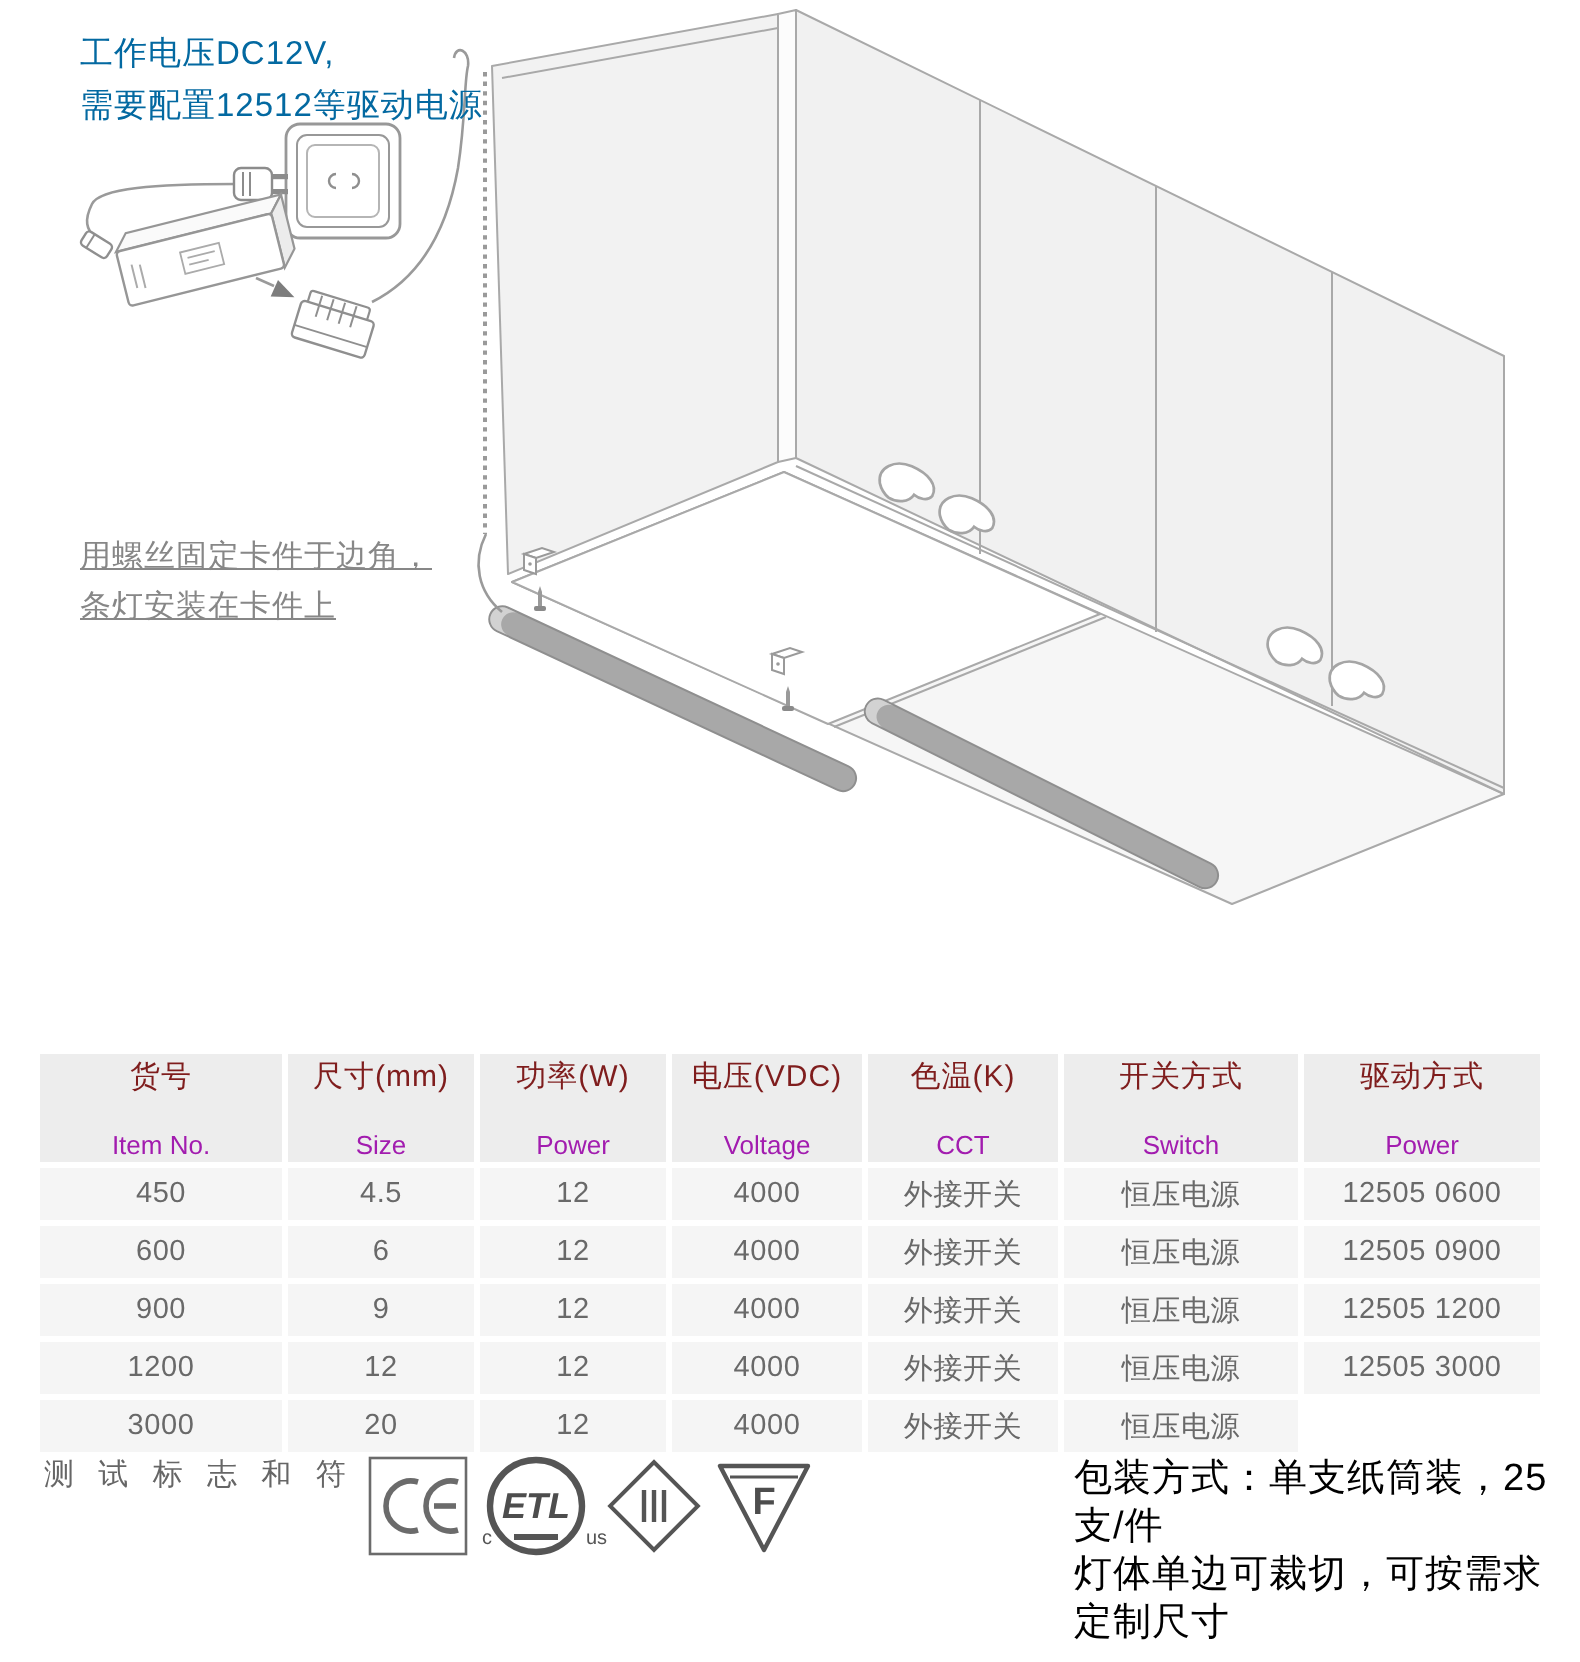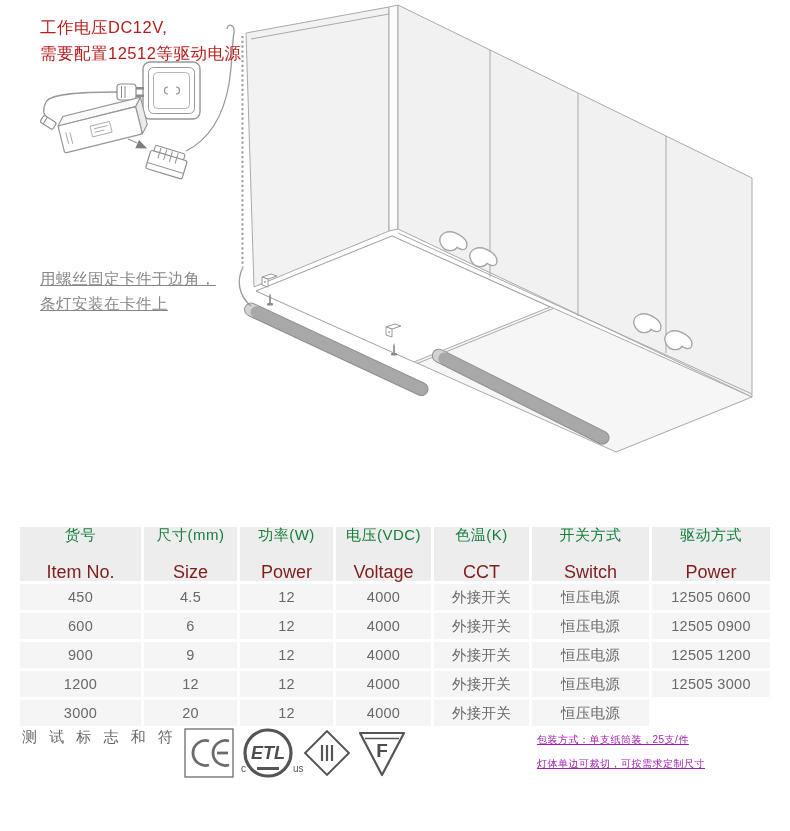--- a/index.html
+++ b/index.html
@@ -4,40 +4,40 @@
 <style>
   * { margin:0; padding:0; box-sizing:border-box; }
   html,body { background:#fff; }
   body { font-family:"Liberation Sans","DejaVu Sans",sans-serif; }
   .page { position:relative; width:790px; height:831px; background:#fff; overflow:hidden; }
 
   
   .illustration { position:absolute; left:0; top:0; width:790px; height:520px; }
   .illustration svg { position:absolute; left:0; top:0; }
   .note { position:absolute; color:#808080; }
-  .note1 { left:40px; top:14px; font-size:16.5px; line-height:26px; color:#b91c1c; letter-spacing:0.5px; }
+  .note1 { left:40px; top:14px; font-size:16.5px; line-height:26px; color:#0369a1; letter-spacing:0.5px; }
   .note2 { left:40px; top:266px; font-size:15.5px; line-height:25px; color:#878787; letter-spacing:0.5px;text-decoration:underline; }
 
   
   .spec-table { position:absolute; left:20px; top:527px; width:750px;
     display:grid; grid-template-columns:121px 93px 93px 95px 95px 117px 118px;
     grid-auto-rows:26px; grid-template-rows:54px; gap:3px; background:#fff; }
   .th { background:#ededed; display:flex; flex-direction:column; align-items:center; justify-content:center; }
-  .th .zh { font-size:15px; color:#15803d; letter-spacing:0.5px; }
-  .th .en { font-size:18px; color:#7f1d1d; margin-top:17px; }
+  .th .zh { font-size:15px; color:#7f1d1d; letter-spacing:0.5px; }
+  .th .en { font-size:13px; color:#a21caf; margin-top:17px; }
   .td { background:#f5f5f5; display:flex; align-items:center; justify-content:center;
         font-size:14.5px; color:#696969; letter-spacing:0.3px; }
 
   
   .footer { position:absolute; left:0; top:724px; width:790px; height:80px; }
   .cert-label { position:absolute; left:22px; top:4px; color:#666; }
   .cert-label .zh { font-size:15px; letter-spacing:4px; color:#666; }
   .cert-label .en { display:block; font-size:14.5px; margin-top:4px; letter-spacing:0.2px; }
   .marks { position:absolute; left:183px; top:0px; }
-  .packaging { position:absolute; left:537px; top:4px; font-size:10px; color:#a21caf; line-height:24px; letter-spacing:0.5px;text-decoration:underline; }
+  .packaging { position:absolute; left:537px; top:4px; font-size:19px; color:#000000; line-height:24px; letter-spacing:0.5px; }
 </style>
 </head>
 <body>
 
 <div class="page">
 
   <div class="illustration">
     <svg width="790" height="520" viewBox="0 0 790 520">
       <defs>
         <path id="handle-shape" d="M1,7 C-1,2 4,-2 10,-1 C16,0 20,3 19,7 C18,9 15,9 13,8 C12,11 8,12 5,11 C3,10 2,9 1,7 Z"></path>

